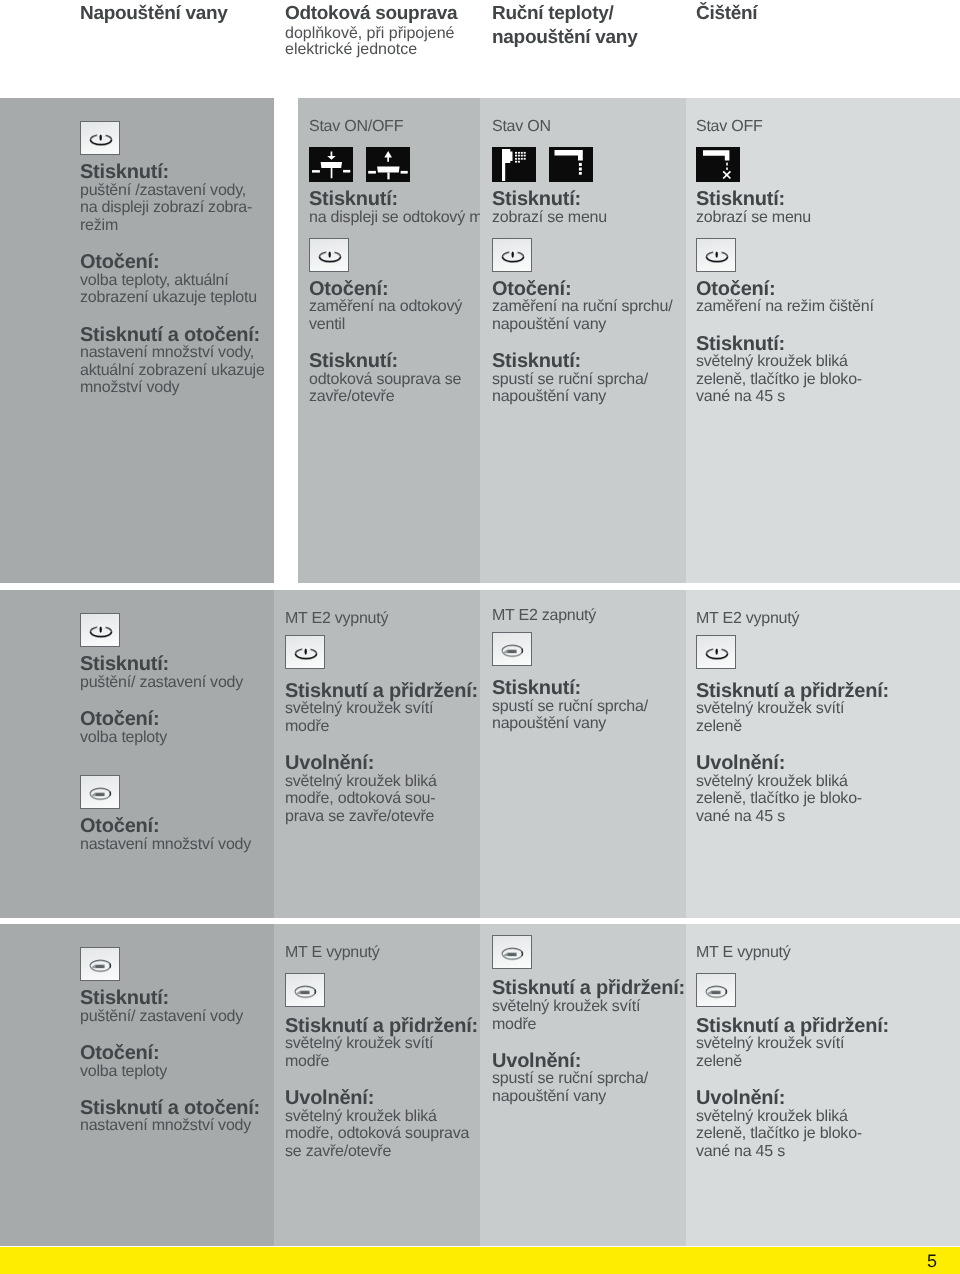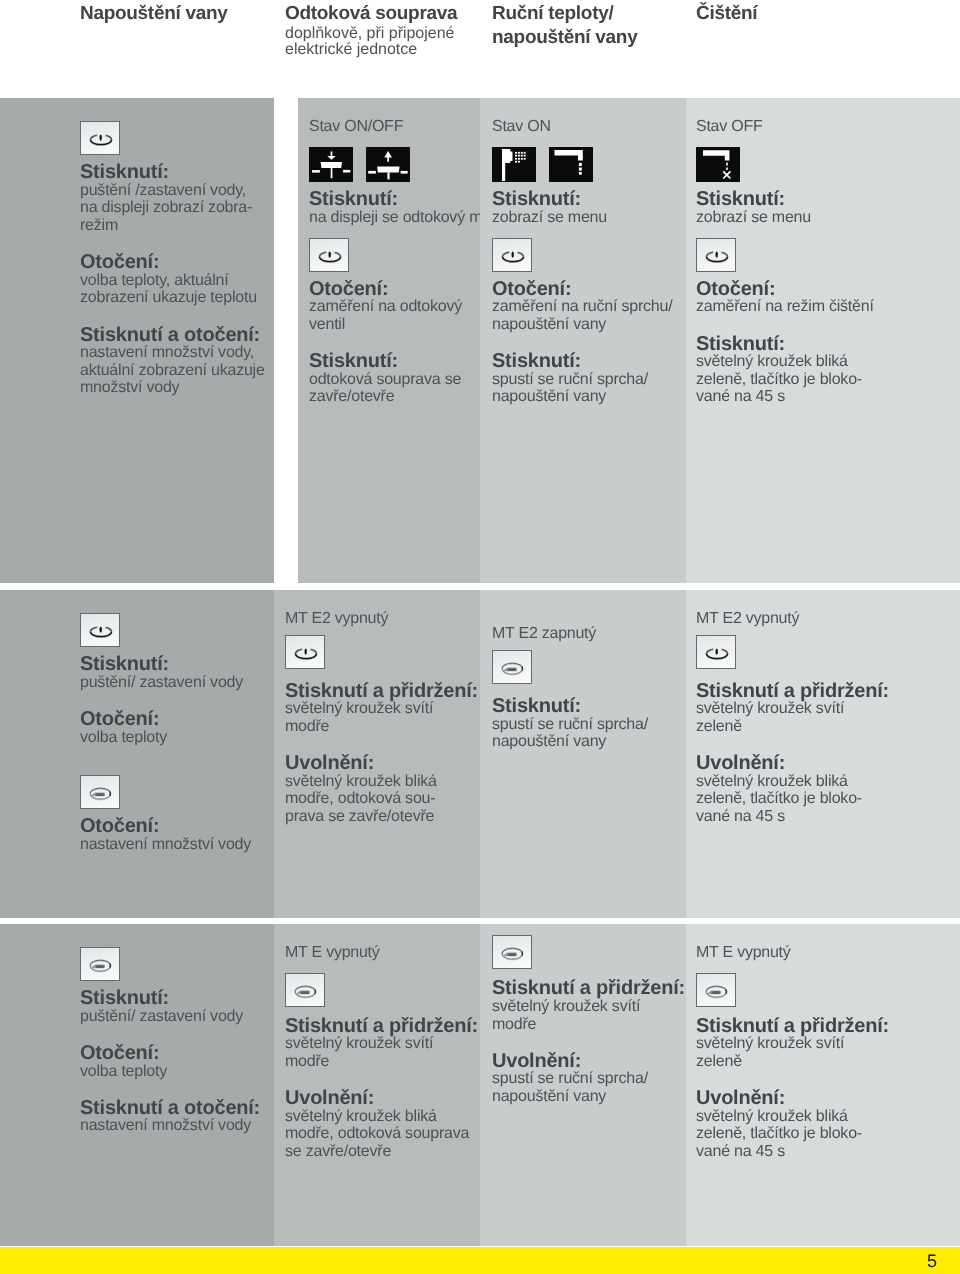--- a/index.html
+++ b/index.html
@@ -326,21 +326,21 @@
             <div class="blk" style="margin-top: 19.6px;">
               <div class="blk-label">Uvolnění:</div>
               <div class="blk-line">světelný kroužek bliká</div>
               <div class="blk-line">modře, odtoková sou-</div>
               <div class="blk-line">prava se zavře/otevře</div>
             </div>
           </div>
         </div>
         <div class="cell" style="left: 480px; width: 206px; background: rgb(201, 204, 205);">
           <div class="cell-inner" style="left: 12px; top: 0px;">
-            <div class="state" style="padding-top: 35px;">MT E2 zapnutý</div>
+            <div class="state" style="padding-top: 17px;">MT E2 zapnutý</div>
             <div class="icon-row" style="margin-top: 7.8px;">
               <div class="btn-icon">
                 <svg width="40" height="34" viewBox="0 0 40 34">
                   <g>
                     <ellipse cx="19.4" cy="18.4" rx="10.3" ry="5.5" fill="none" stroke="#b0b6b9" stroke-width="1" opacity="0.85"></ellipse>
                     <path d="M29.7 17.6 A10.3 5.5 0 0 1 9.1 17.6" fill="none" stroke="#80878a" stroke-width="1.1"></path>
                     <path d="M9.1 17.6 A10.3 5.5 0 0 1 29.7 17.6" fill="none" stroke="#6b7275" stroke-width="1.2"></path>
                     <path d="M28.9 15.6 A6 5.2 0 0 1 28.9 19.7" fill="none" stroke="#2b3134" stroke-width="1.35"></path>
                     <path d="M10.2 19.3 L14.4 16.6 L23.6 16.6 L23.6 20.3 L12.6 20.3 Z" fill="#8d9497" opacity="0.9"></path>
                     <rect x="14.6" y="17.3" width="8.8" height="2.8" rx="0.5" fill="#6a7174"></rect>

